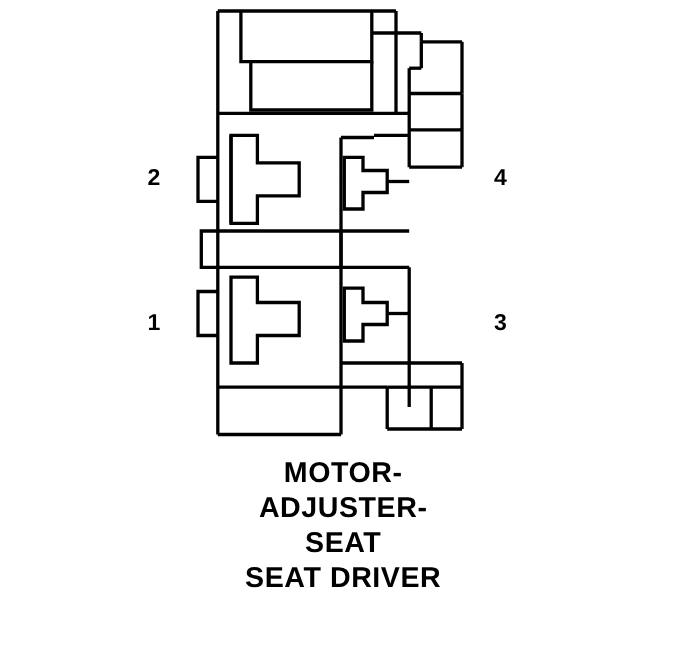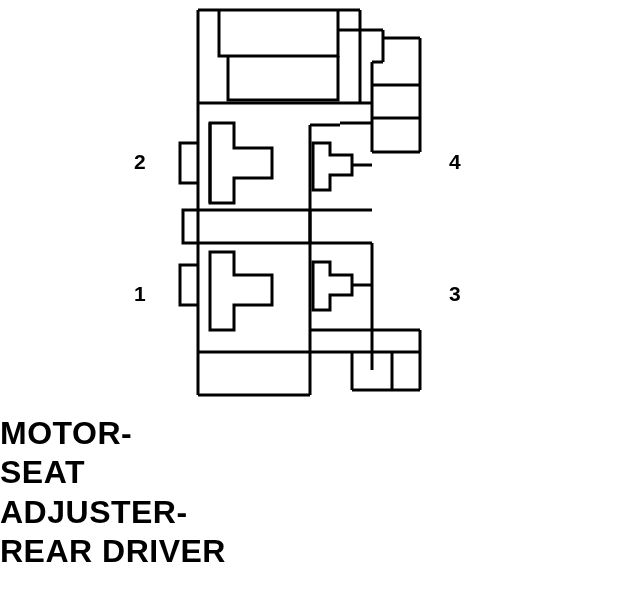--- a/index.html
+++ b/index.html
@@ -31,23 +31,23 @@
   #pin-label-2 { left: 134px; top: 151px; }
   #pin-label-1 { left: 134px; top: 283px; }
   #pin-label-4 { left: 449px; top: 151px; }
   #pin-label-3 { left: 449px; top: 283px; }
 
   #caption {
     position: absolute;
     left: 0;
     top: 414px;
     width: 624px;
-    text-align: left;
+    text-align: center;
     font-family: "Liberation Sans", sans-serif;
-    font-size: 32px;
+    font-size: 26px;
     font-weight: 700;
     letter-spacing: 0.5px;
     color: #000000;
     line-height: 1.23;
   }
   #caption .cap-line { display: block; }
 
   svg#connector-drawing {
     position: absolute;
     left: 0;
@@ -144,18 +144,18 @@
 
   </svg>
 
   <div class="pin-label" id="pin-label-2">2</div>
   <div class="pin-label" id="pin-label-1">1</div>
   <div class="pin-label" id="pin-label-4">4</div>
   <div class="pin-label" id="pin-label-3">3</div>
 
   <div id="caption">
     <span class="cap-line">MOTOR-</span>
+    <span class="cap-line">ADJUSTER-</span>
     <span class="cap-line">SEAT</span>
-    <span class="cap-line">ADJUSTER-</span>
-    <span class="cap-line">REAR DRIVER</span>
+    <span class="cap-line">SEAT DRIVER</span>
   </div>
 
 </div>
 
 </body></html>

